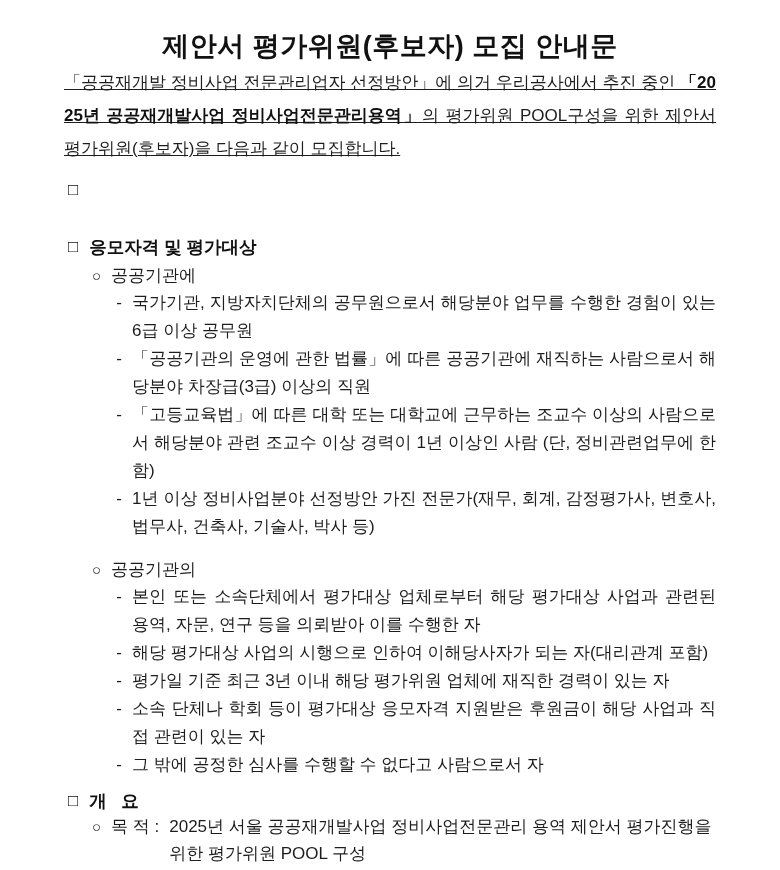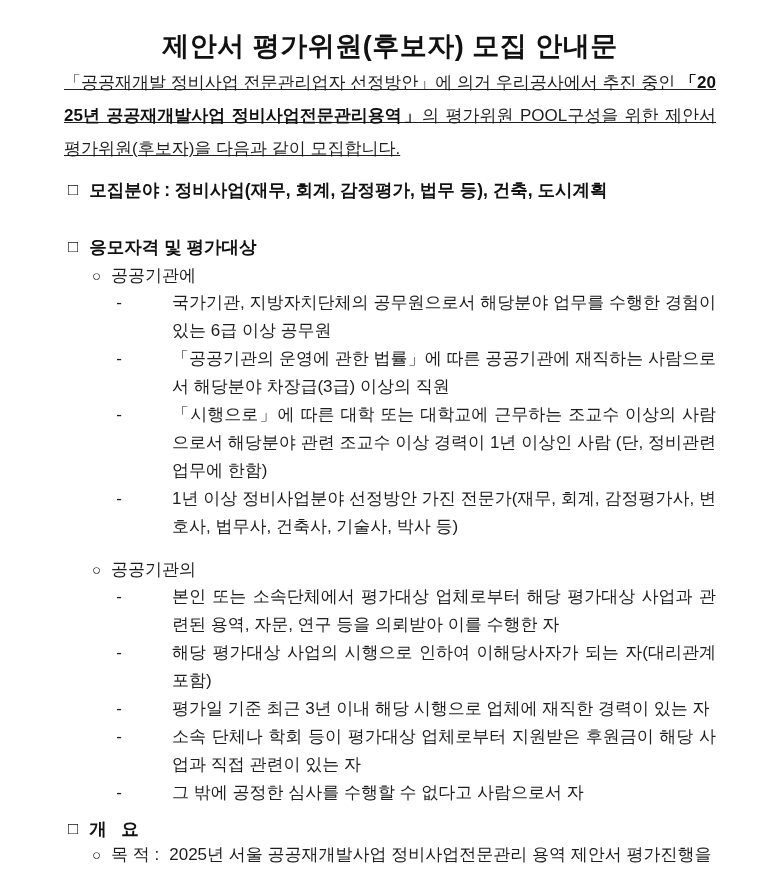--- a/index.html
+++ b/index.html
@@ -59,21 +59,20 @@
     gap: 8px;
     margin-left: 50px;
     font-size: 17px;
     line-height: 28px;
   }
   .dash-item .marker { flex: 0 0 10px; text-align: center; }
   .dash-item .txt {
     flex: 1;
     text-align: justify;
     word-break: break-all;
-    margin-left: 40px;
   }
 
   .purpose {
     display: flex;
     gap: 10px;
     margin-left: 28px;
     font-size: 17px;
     line-height: 27px;
   }
   .purpose .marker { font-size: 15px; line-height: 27px; }
@@ -90,21 +89,20 @@
 <body>
 
 <div class="page">
 
   <div class="title">제안서 평가위원(후보자) 모집 안내문</div>
 
   <p class="intro"><span>「공공재개발 정비사업 전문관리업자 선정방안」에 의거 우리공사에서 추진 중인 </span><span class="b">「2025년 공공재개발사업 정비사업전문관리용역」</span><span>의 평가위원 POOL구성을 위한 제안서 평가위원(후보자)을 다음과 같이 모집합니다.</span></p>
 
   <div class="sec-head mt-sec1">
     <span class="marker">□</span>
-    <span>모집분야 : 정비사업(재무, 회계, 감정평가, 법무 등), 건축, 도시계획</span>
   </div>
 
   <div class="sec-head mt-sec2">
     <span class="marker">□</span>
     <span>응모자격 및 평가대상</span>
   </div>
 
   <div class="sub-head mt-sub">
     <span class="marker">○</span>
     <span>공공기관에</span>
@@ -113,21 +111,21 @@
   <div class="dash-item">
     <span class="marker">-</span>
     <span class="txt">국가기관, 지방자치단체의 공무원으로서 해당분야 업무를 수행한 경험이 있는 6급 이상 공무원</span>
   </div>
   <div class="dash-item">
     <span class="marker">-</span>
     <span class="txt">「공공기관의 운영에 관한 법률」에 따른 공공기관에 재직하는 사람으로서 해당분야 차장급(3급) 이상의 직원</span>
   </div>
   <div class="dash-item">
     <span class="marker">-</span>
-    <span class="txt">「시행으로」에 따른 대학 또는 대학교에 근무하는 조교수 이상의 사람으로서 해당분야 관련 조교수 이상 경력이 1년 이상인 사람 (단, 정비관련업무에 한함)</span>
+    <span class="txt">「고등교육법」에 따른 대학 또는 대학교에 근무하는 조교수 이상의 사람으로서 해당분야 관련 조교수 이상 경력이 1년 이상인 사람 (단, 정비관련업무에 한함)</span>
   </div>
   <div class="dash-item">
     <span class="marker">-</span>
     <span class="txt">1년 이상 정비사업분야 선정방안 가진 전문가(재무, 회계, 감정평가사, 변호사, 법무사, 건축사, 기술사, 박사 등)</span>
   </div>
 
   <div class="sub-head mt-excl">
     <span class="marker">○</span>
     <span>공공기관의</span>
   </div>
@@ -135,25 +133,25 @@
   <div class="dash-item">
     <span class="marker">-</span>
     <span class="txt">본인 또는 소속단체에서 평가대상 업체로부터 해당 평가대상 사업과 관련된 용역, 자문, 연구 등을 의뢰받아 이를 수행한 자</span>
   </div>
   <div class="dash-item">
     <span class="marker">-</span>
     <span class="txt">해당 평가대상 사업의 시행으로 인하여 이해당사자가 되는 자(대리관계 포함)</span>
   </div>
   <div class="dash-item">
     <span class="marker">-</span>
-    <span class="txt">평가일 기준 최근 3년 이내 해당 시행으로 업체에 재직한 경력이 있는 자</span>
+    <span class="txt">평가일 기준 최근 3년 이내 해당 평가위원 업체에 재직한 경력이 있는 자</span>
   </div>
   <div class="dash-item">
     <span class="marker">-</span>
-    <span class="txt">소속 단체나 학회 등이 평가대상 업체로부터 지원받은 후원금이 해당 사업과 직접 관련이 있는 자</span>
+    <span class="txt">소속 단체나 학회 등이 평가대상 응모자격 지원받은 후원금이 해당 사업과 직접 관련이 있는 자</span>
   </div>
   <div class="dash-item">
     <span class="marker">-</span>
     <span class="txt">그 밖에 공정한 심사를 수행할 수 없다고 사람으로서 자</span>
   </div>
 
   <div class="sec-head mt-sec3">
     <span class="marker">□</span>
     <span>개&nbsp;&nbsp;&nbsp;요</span>
   </div>

